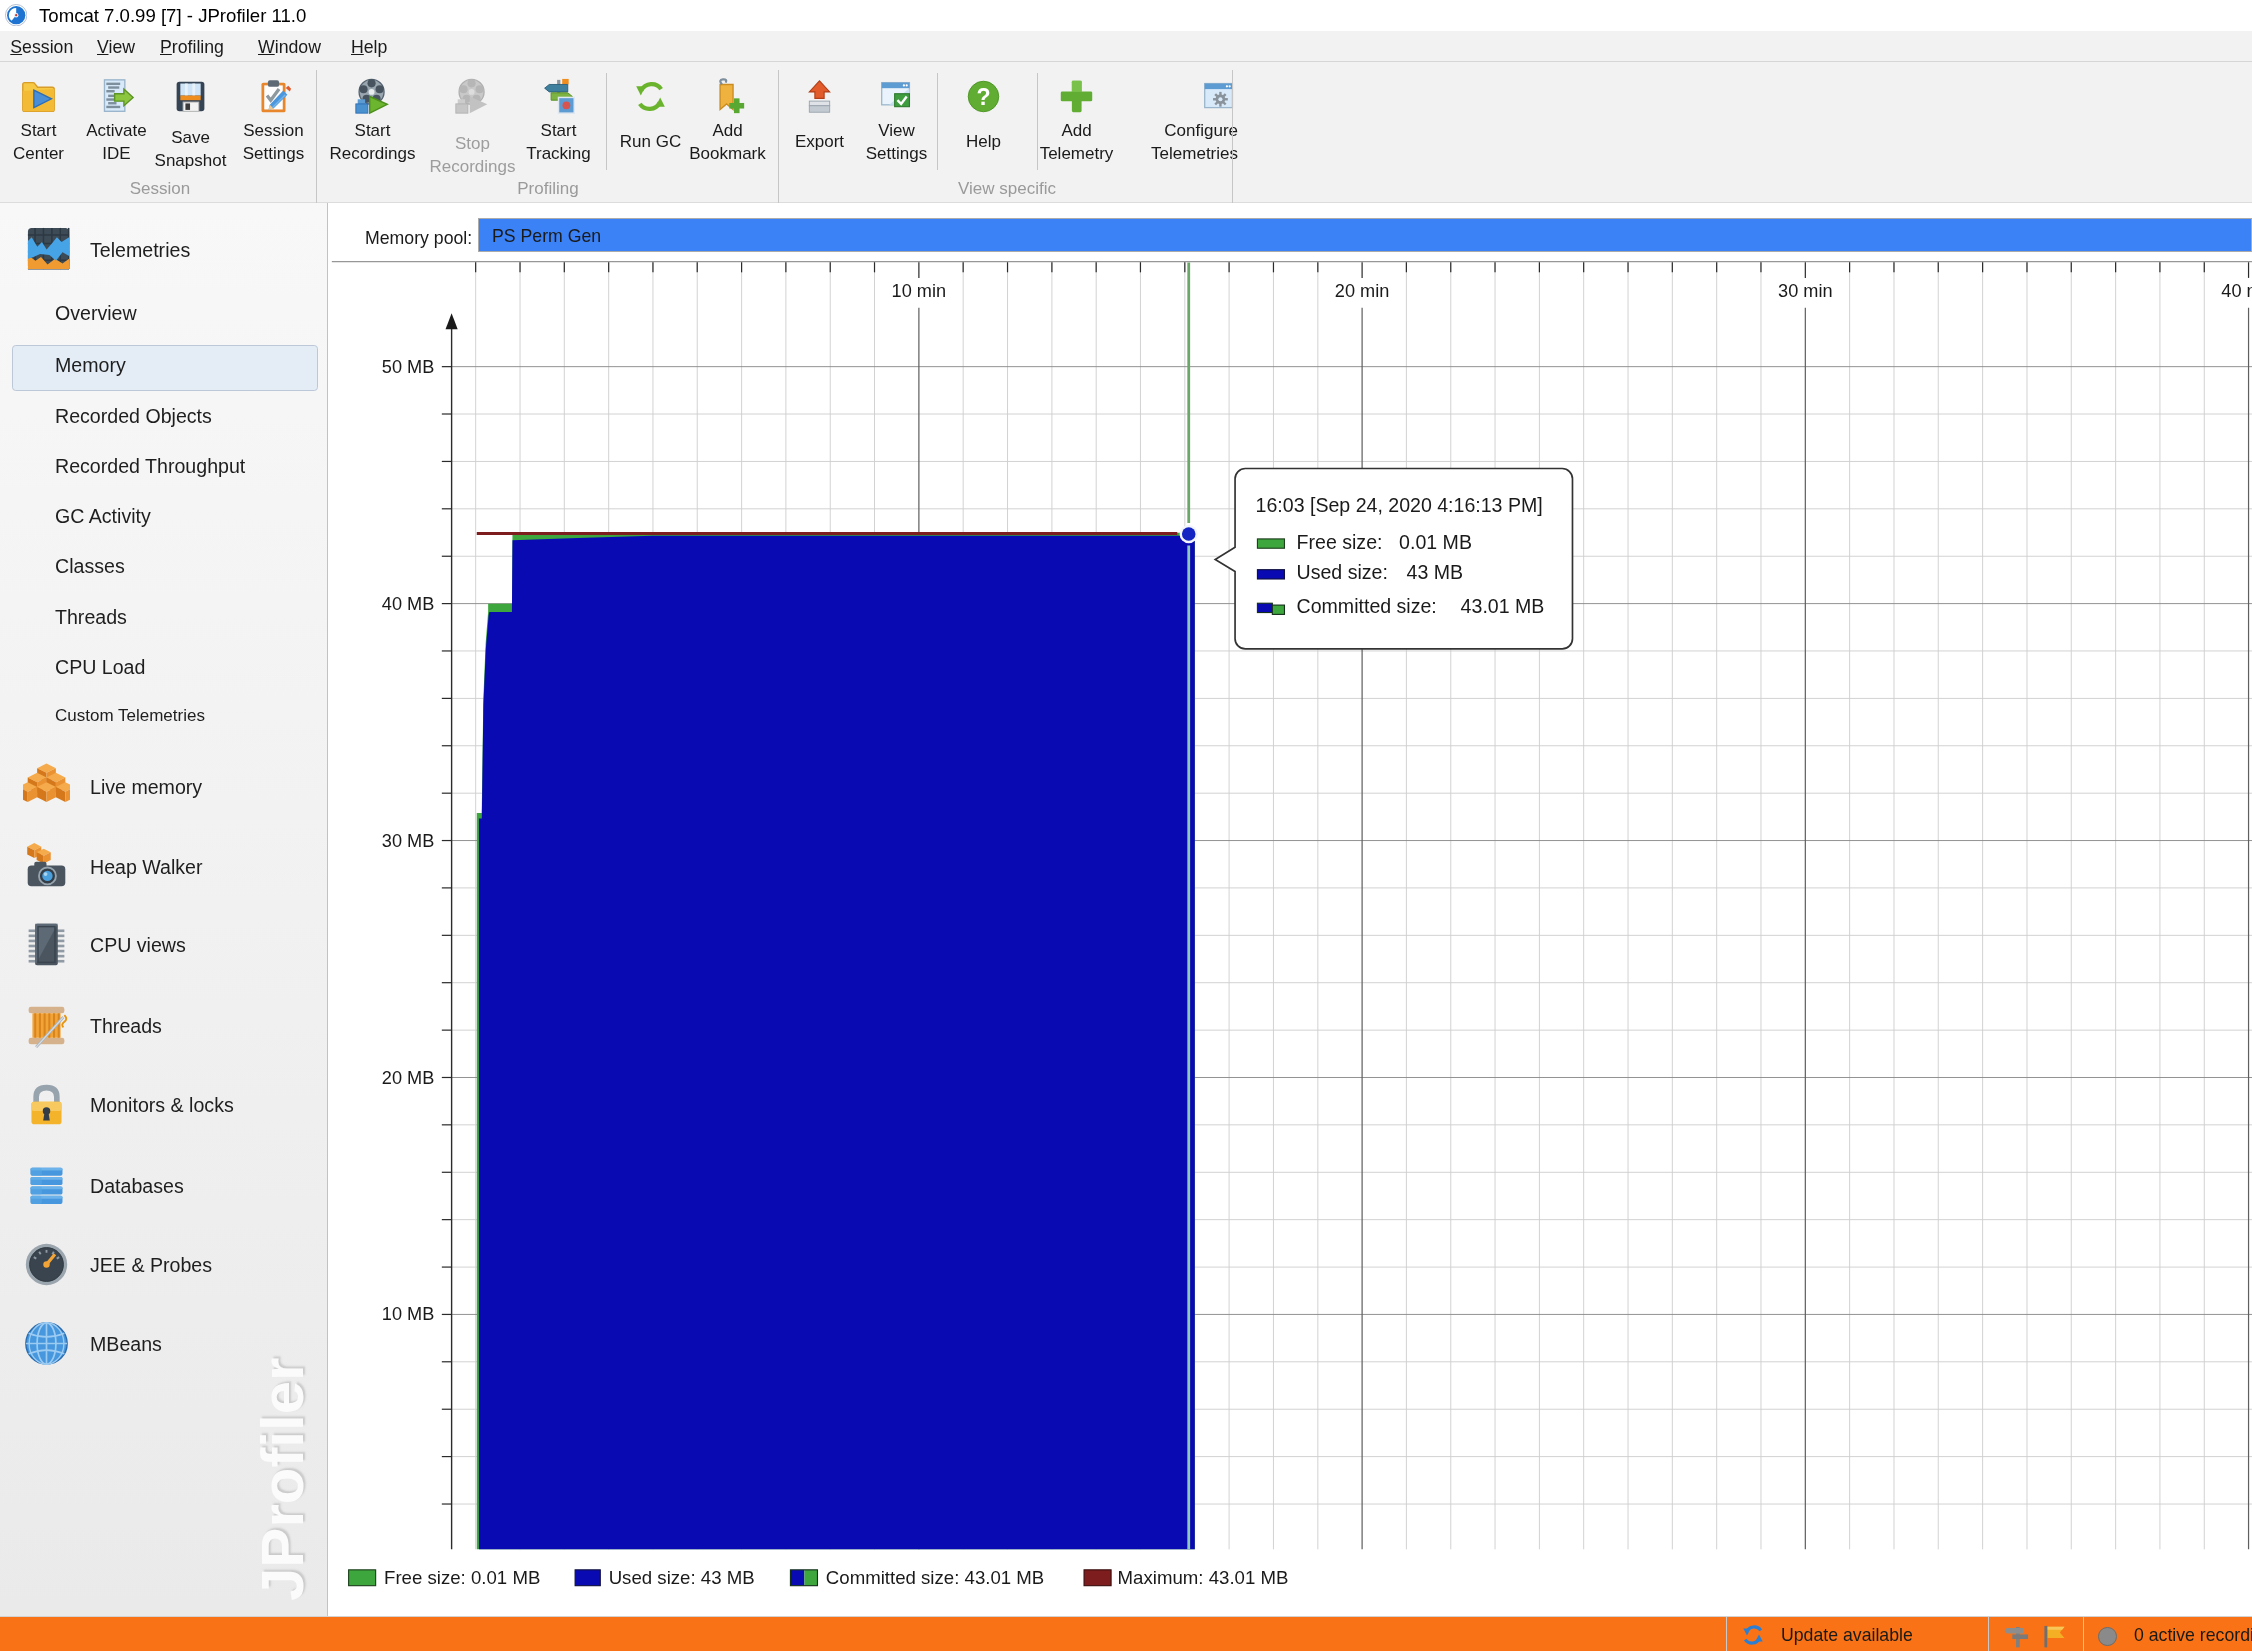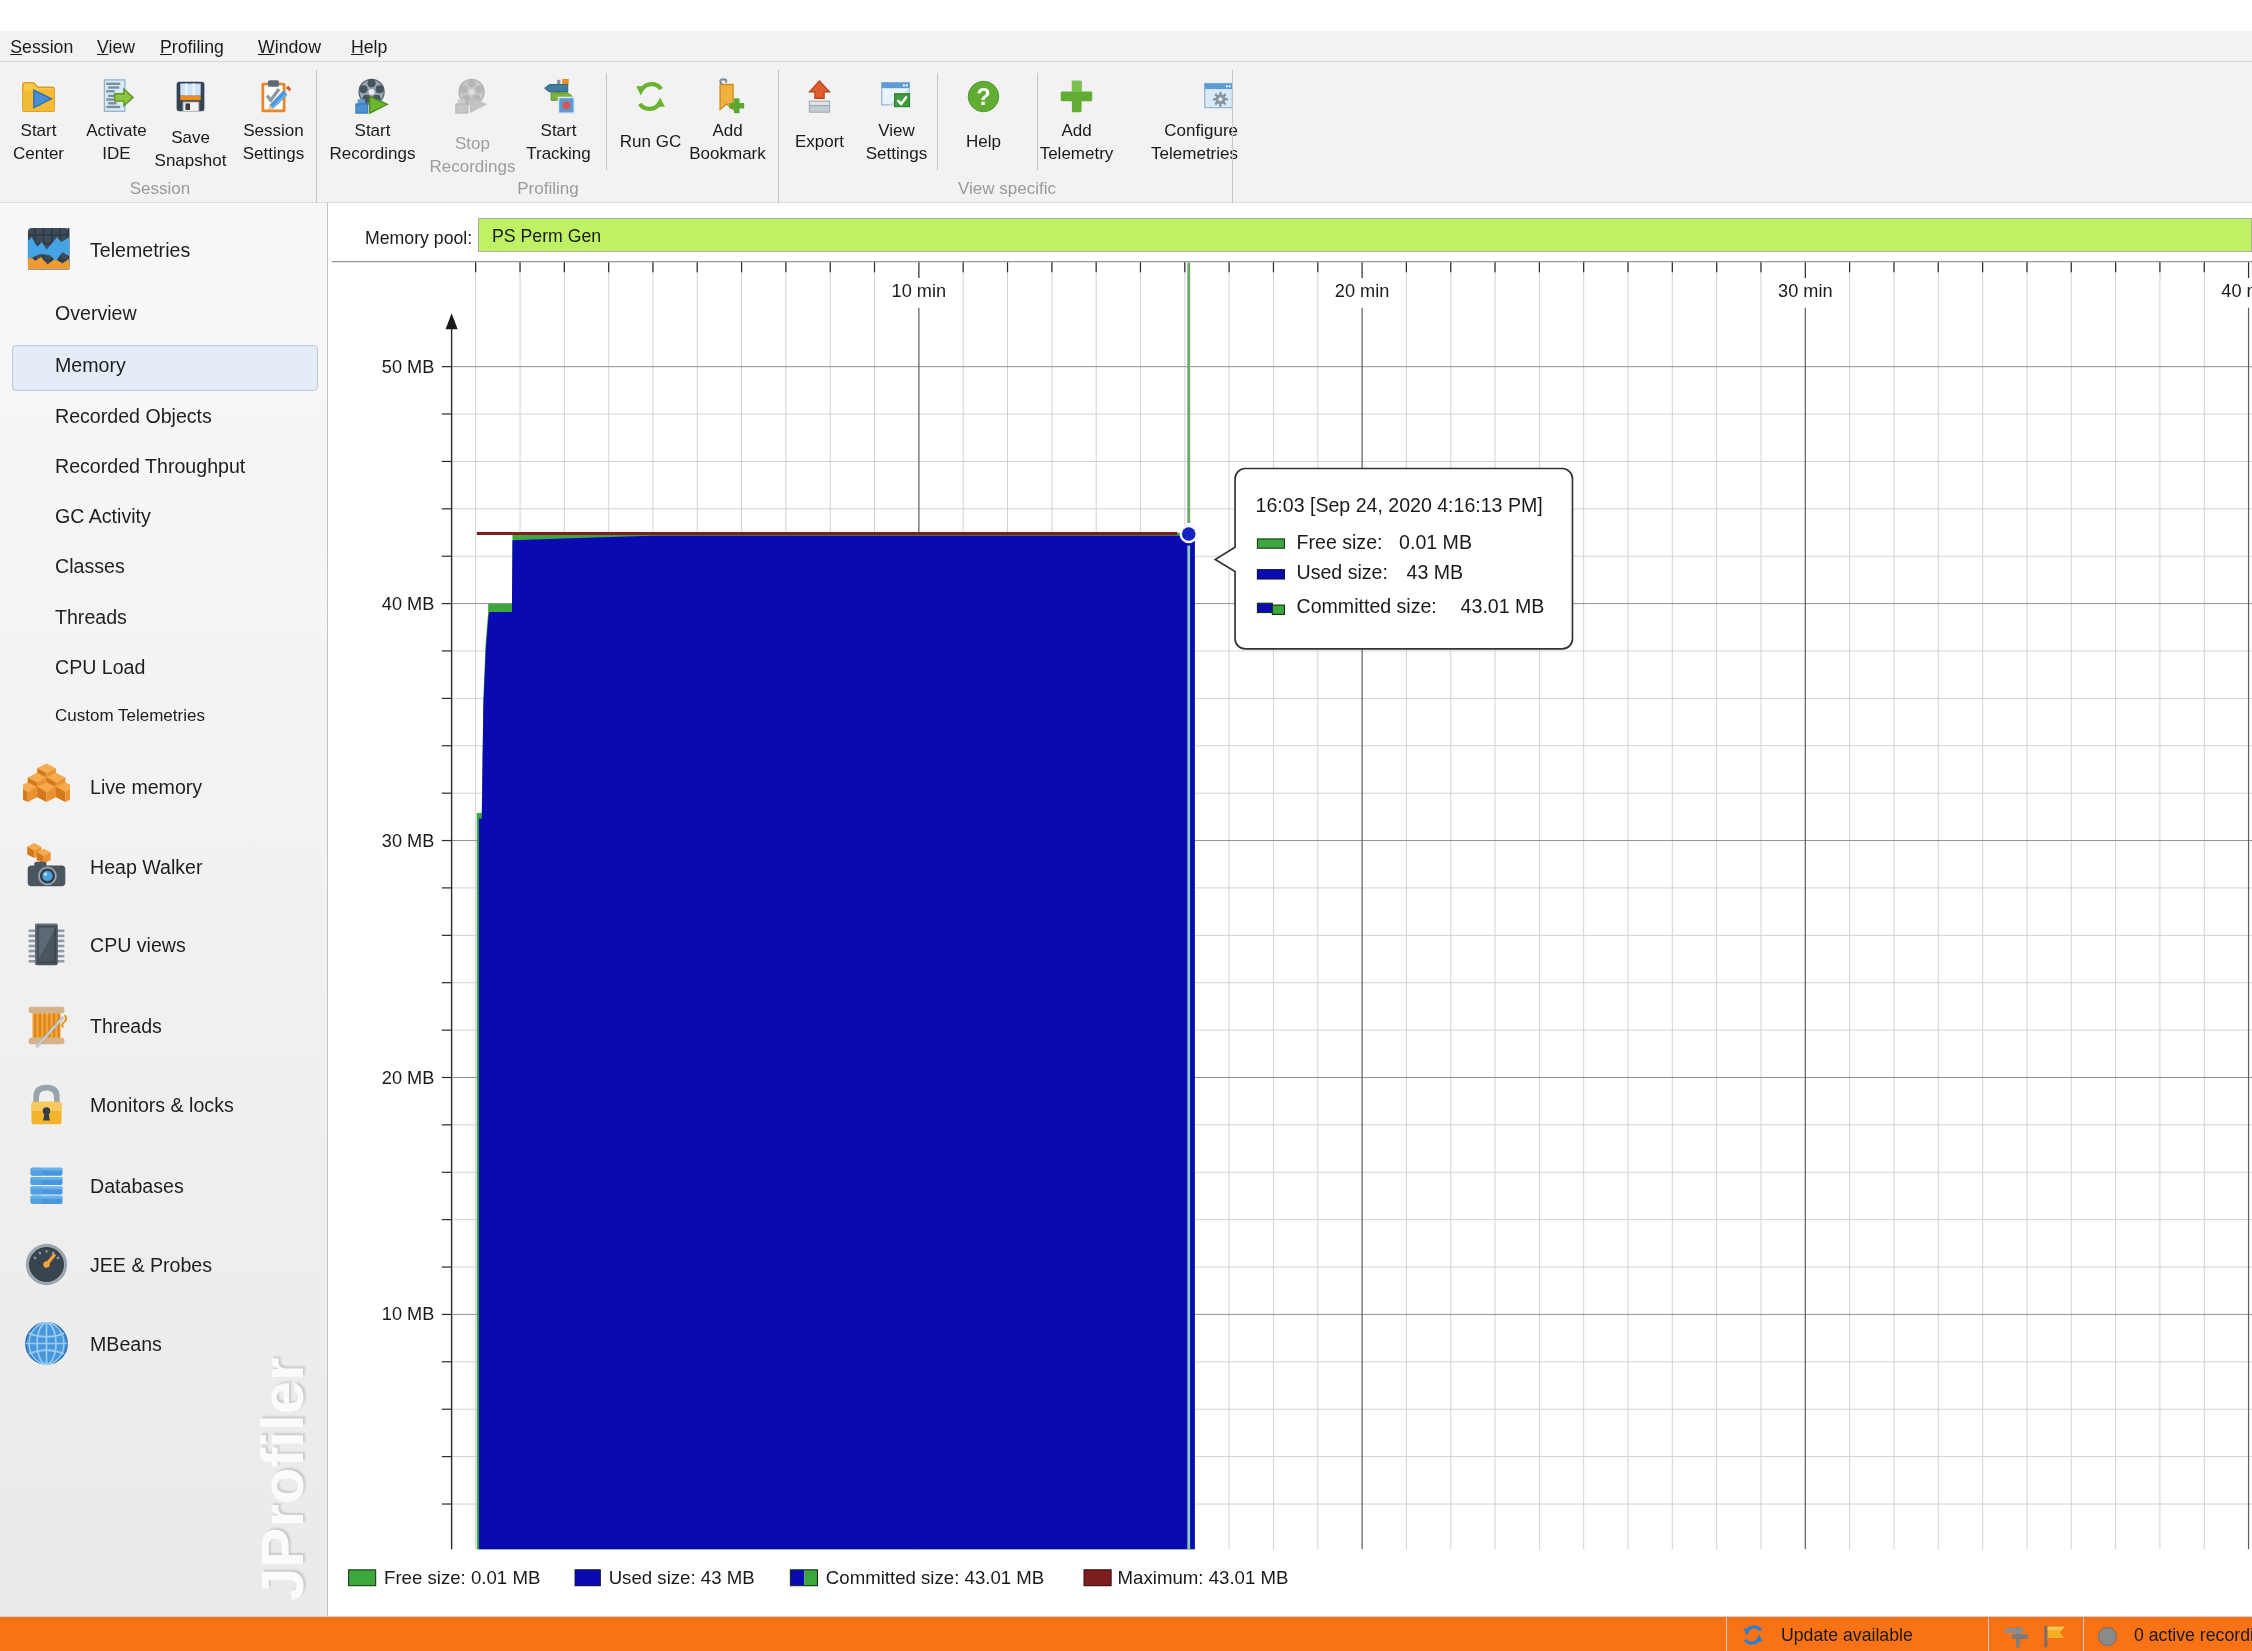--- a/index.html
+++ b/index.html
@@ -1,18 +1,28 @@
 <!DOCTYPE html>
 <html style="font-size:15px"><head><meta charset="utf-8"><style>
 * { margin:0; padding:0; box-sizing:border-box; }
 body { font-family:"Liberation Sans", sans-serif; }
 #win { position:relative; width:2252px; height:1652px; background:#ffffff; overflow:hidden; }
 </style></head><body>
 <div id="win">
 
+  <div style="position:absolute;left:0;top:0;width:100%;height:31px;background:#ffffff">
+    <div style="position:absolute;left:4.7px;top:3.7px"><svg width="22.4" height="22.4" viewBox="0 0 24 24" style="">
+          <circle cx="12" cy="12" r="11.5" fill="#ffffff" stroke="#b0bcd0" stroke-width="1"></circle>
+          <circle cx="12" cy="12" r="9.8" fill="#1e74d0"></circle>
+          <path d="M12 12 L7 18 A7.8 7.8 0 0 1 12 4.2 Z" fill="#ffffff"></path>
+          <circle cx="12" cy="12" r="2.4" fill="#e8eef8"></circle>
+          <circle cx="12" cy="12" r="1.2" fill="#c0392b"></circle>
+        </svg></div>
+    <div style="position:absolute;left:39px;top:4.7px;font-size:18.6px;color:#000">Tomcat 7.0.99 [7] - JProfiler 11.0</div>
+  </div>
 
   <div style="position:absolute;left:0;top:31px;width:100%;height:31px;background:#f2f2f2;border-bottom:0.9px solid #d6d6d6">
     <div style="position:absolute;left:10.3px;top:5.6px;font-size:17.7px;color:#1a1a1a"><u>S</u>ession</div>
     <div style="position:absolute;left:97px;top:5.6px;font-size:17.7px;color:#1a1a1a"><u>V</u>iew</div>
     <div style="position:absolute;left:160px;top:5.6px;font-size:17.7px;color:#1a1a1a"><u>P</u>rofiling</div>
     <div style="position:absolute;left:258px;top:5.6px;font-size:17.7px;color:#1a1a1a"><u>W</u>indow</div>
     <div style="position:absolute;left:351px;top:5.6px;font-size:17.7px;color:#1a1a1a"><u>H</u>elp</div>
   </div>
 
   <div style="position:absolute;left:0;top:62px;width:100%;height:141px;background:#f2f2f2;border-bottom:0.9px solid #dcdcdc">
@@ -343,21 +353,21 @@
           <line x1="25" y1="3" x2="25" y2="47" stroke="#9ccbf2" stroke-width="1.8"></line>
           <line x1="3" y1="25" x2="47" y2="25" stroke="#9ccbf2" stroke-width="1.8"></line>
           <path d="M6 14 Q25 22 44 14" fill="none" stroke="#9ccbf2" stroke-width="1.8"></path>
           <path d="M6 36 Q25 28 44 36" fill="none" stroke="#9ccbf2" stroke-width="1.8"></path>
         </svg></div>
 <div style="position:absolute;left:90px;top:1130px;font-size:19.6px;color:#1e1e1e">MBeans</div>
 <div style="position:absolute;left:248px;top:1398px;transform:rotate(-90deg);transform-origin:0 0;font-size:60px;font-weight:bold;color:#fbfbfb;text-shadow:1.9px 1.9px 1.9px rgba(185,185,185,0.65);white-space:nowrap">JProfiler</div>
   </div>
 
   <div style="position:absolute;left:365px;top:228px;font-size:17.7px;color:#1a1a1a">Memory pool:</div>
-  <div style="position:absolute;left:478px;top:218px;width:1774px;height:34px;background:#bef264;border:0.9px solid #ababab">
+  <div style="position:absolute;left:478px;top:218px;width:1774px;height:34px;background:#3b82f6;border:0.9px solid #ababab">
     <div style="position:absolute;left:13px;top:6.5px;font-size:17.7px;color:#1a1a1a">PS Perm Gen</div>
   </div>
 
 <svg width="2252" height="1652" viewBox="0 0 2416 1772" style="position:absolute;left:0;top:0" font-family="Liberation Sans, sans-serif">
 <clipPath id="plotclip">
         <rect x="356" y="222" width="2060" height="1442"></rect>
       </clipPath>
 <g clip-path="url(#plotclip)">
 <line x1="510.3" y1="280.5" x2="510.3" y2="1662" stroke="#cfcfcf" stroke-width="1"></line>
 <line x1="557.9" y1="280.5" x2="557.9" y2="1662" stroke="#cfcfcf" stroke-width="1"></line>

